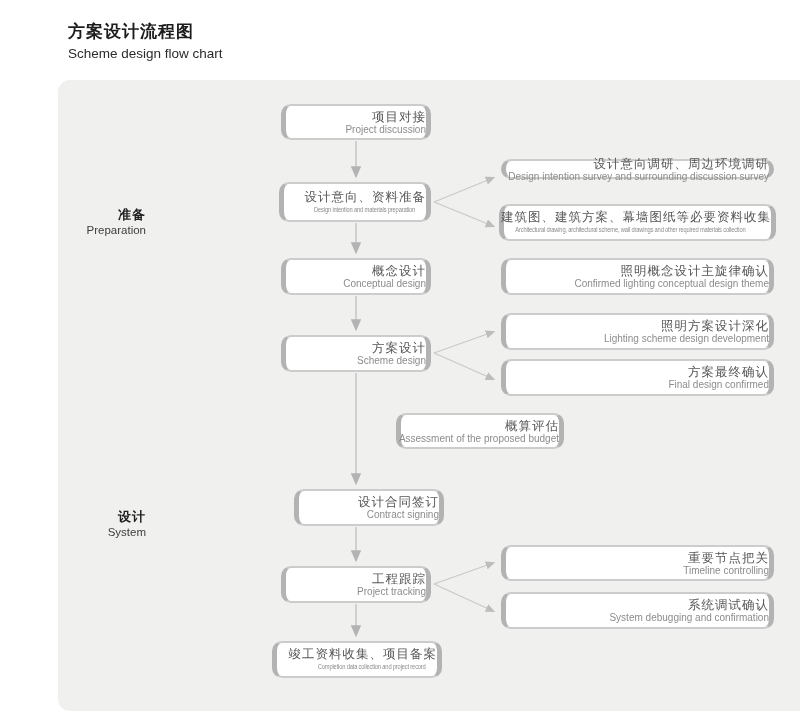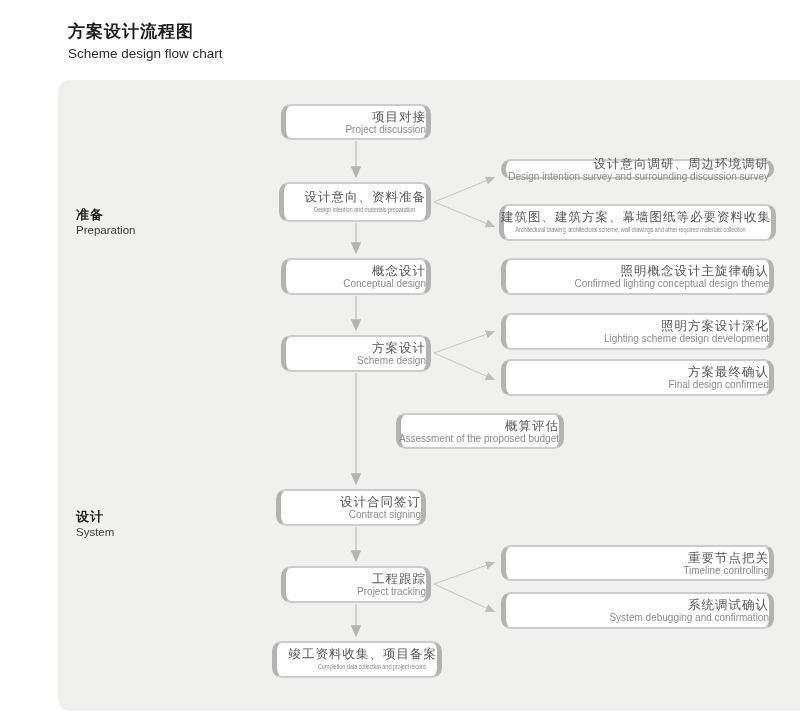--- a/index.html
+++ b/index.html
@@ -16,34 +16,34 @@
 
   .fbox { position:absolute; background:#ffffff; border:2px solid #cccccc; border-left:5px solid #b3b3b3; border-right:5px solid #b3b3b3; border-radius:10px; display:flex; flex-direction:column; align-items:flex-end; justify-content:center; }
   .fbox .zh { font-size:12.5px; color:#555555; letter-spacing:1px; line-height:14px; white-space:nowrap; }
   .fbox .en { font-size:10px; color:#8c8c8c; line-height:10px; margin-top:1px; white-space:nowrap; }
   .fbox.tight .en { font-size:7px; letter-spacing:-0.2px; transform:scaleX(0.82); transform-origin:50% 50%; }
 
   .b1{left:237px;top:104px;width:150px;height:36px}
   .b2{left:235px;top:182px;width:152px;height:40px}
   .b3{left:237px;top:258px;width:150px;height:37px}
   .b4{left:237px;top:335px;width:150px;height:37px}
-  .b5{left:232px;top:489px;width:150px;height:37px}
+  .b5{left:250px;top:489px;width:150px;height:37px}
   .b6{left:237px;top:566px;width:150px;height:37px}
   .b7{left:228px;top:641px;width:170px;height:37px}
   .s1{left:125px;top:413px;width:147px;height:36px}
   .s2{left:352px;top:413px;width:168px;height:36px}
   .r1{left:457px;top:159px;width:273px;height:20px}
   .r2{left:455px;top:204px;width:277px;height:37px}
   .r3{left:457px;top:258px;width:273px;height:37px}
   .r4{left:457px;top:313px;width:273px;height:37px}
   .r5{left:457px;top:359px;width:273px;height:37px}
   .r6{left:457px;top:545px;width:273px;height:36px}
   .r7{left:457px;top:592px;width:273px;height:37px}
 
-  .stage { position:absolute; left:32px; width:86px; text-align:left; }
+  .stage { position:absolute; left:16px; width:86px; text-align:right; }
   .stage .zh { font-size:13px; font-weight:bold; color:#1f1f1f; letter-spacing:1px; line-height:16px; }
   .stage .en { font-size:11.5px; color:#3d3d3d; line-height:14px; }
   .st1{top:207px} .st2{top:509px} .st3{top:643px}
 </style>
 </head>
 <body>
 
 <div class="canvas">
 
   <div class="page-title">方案设计流程图</div>

